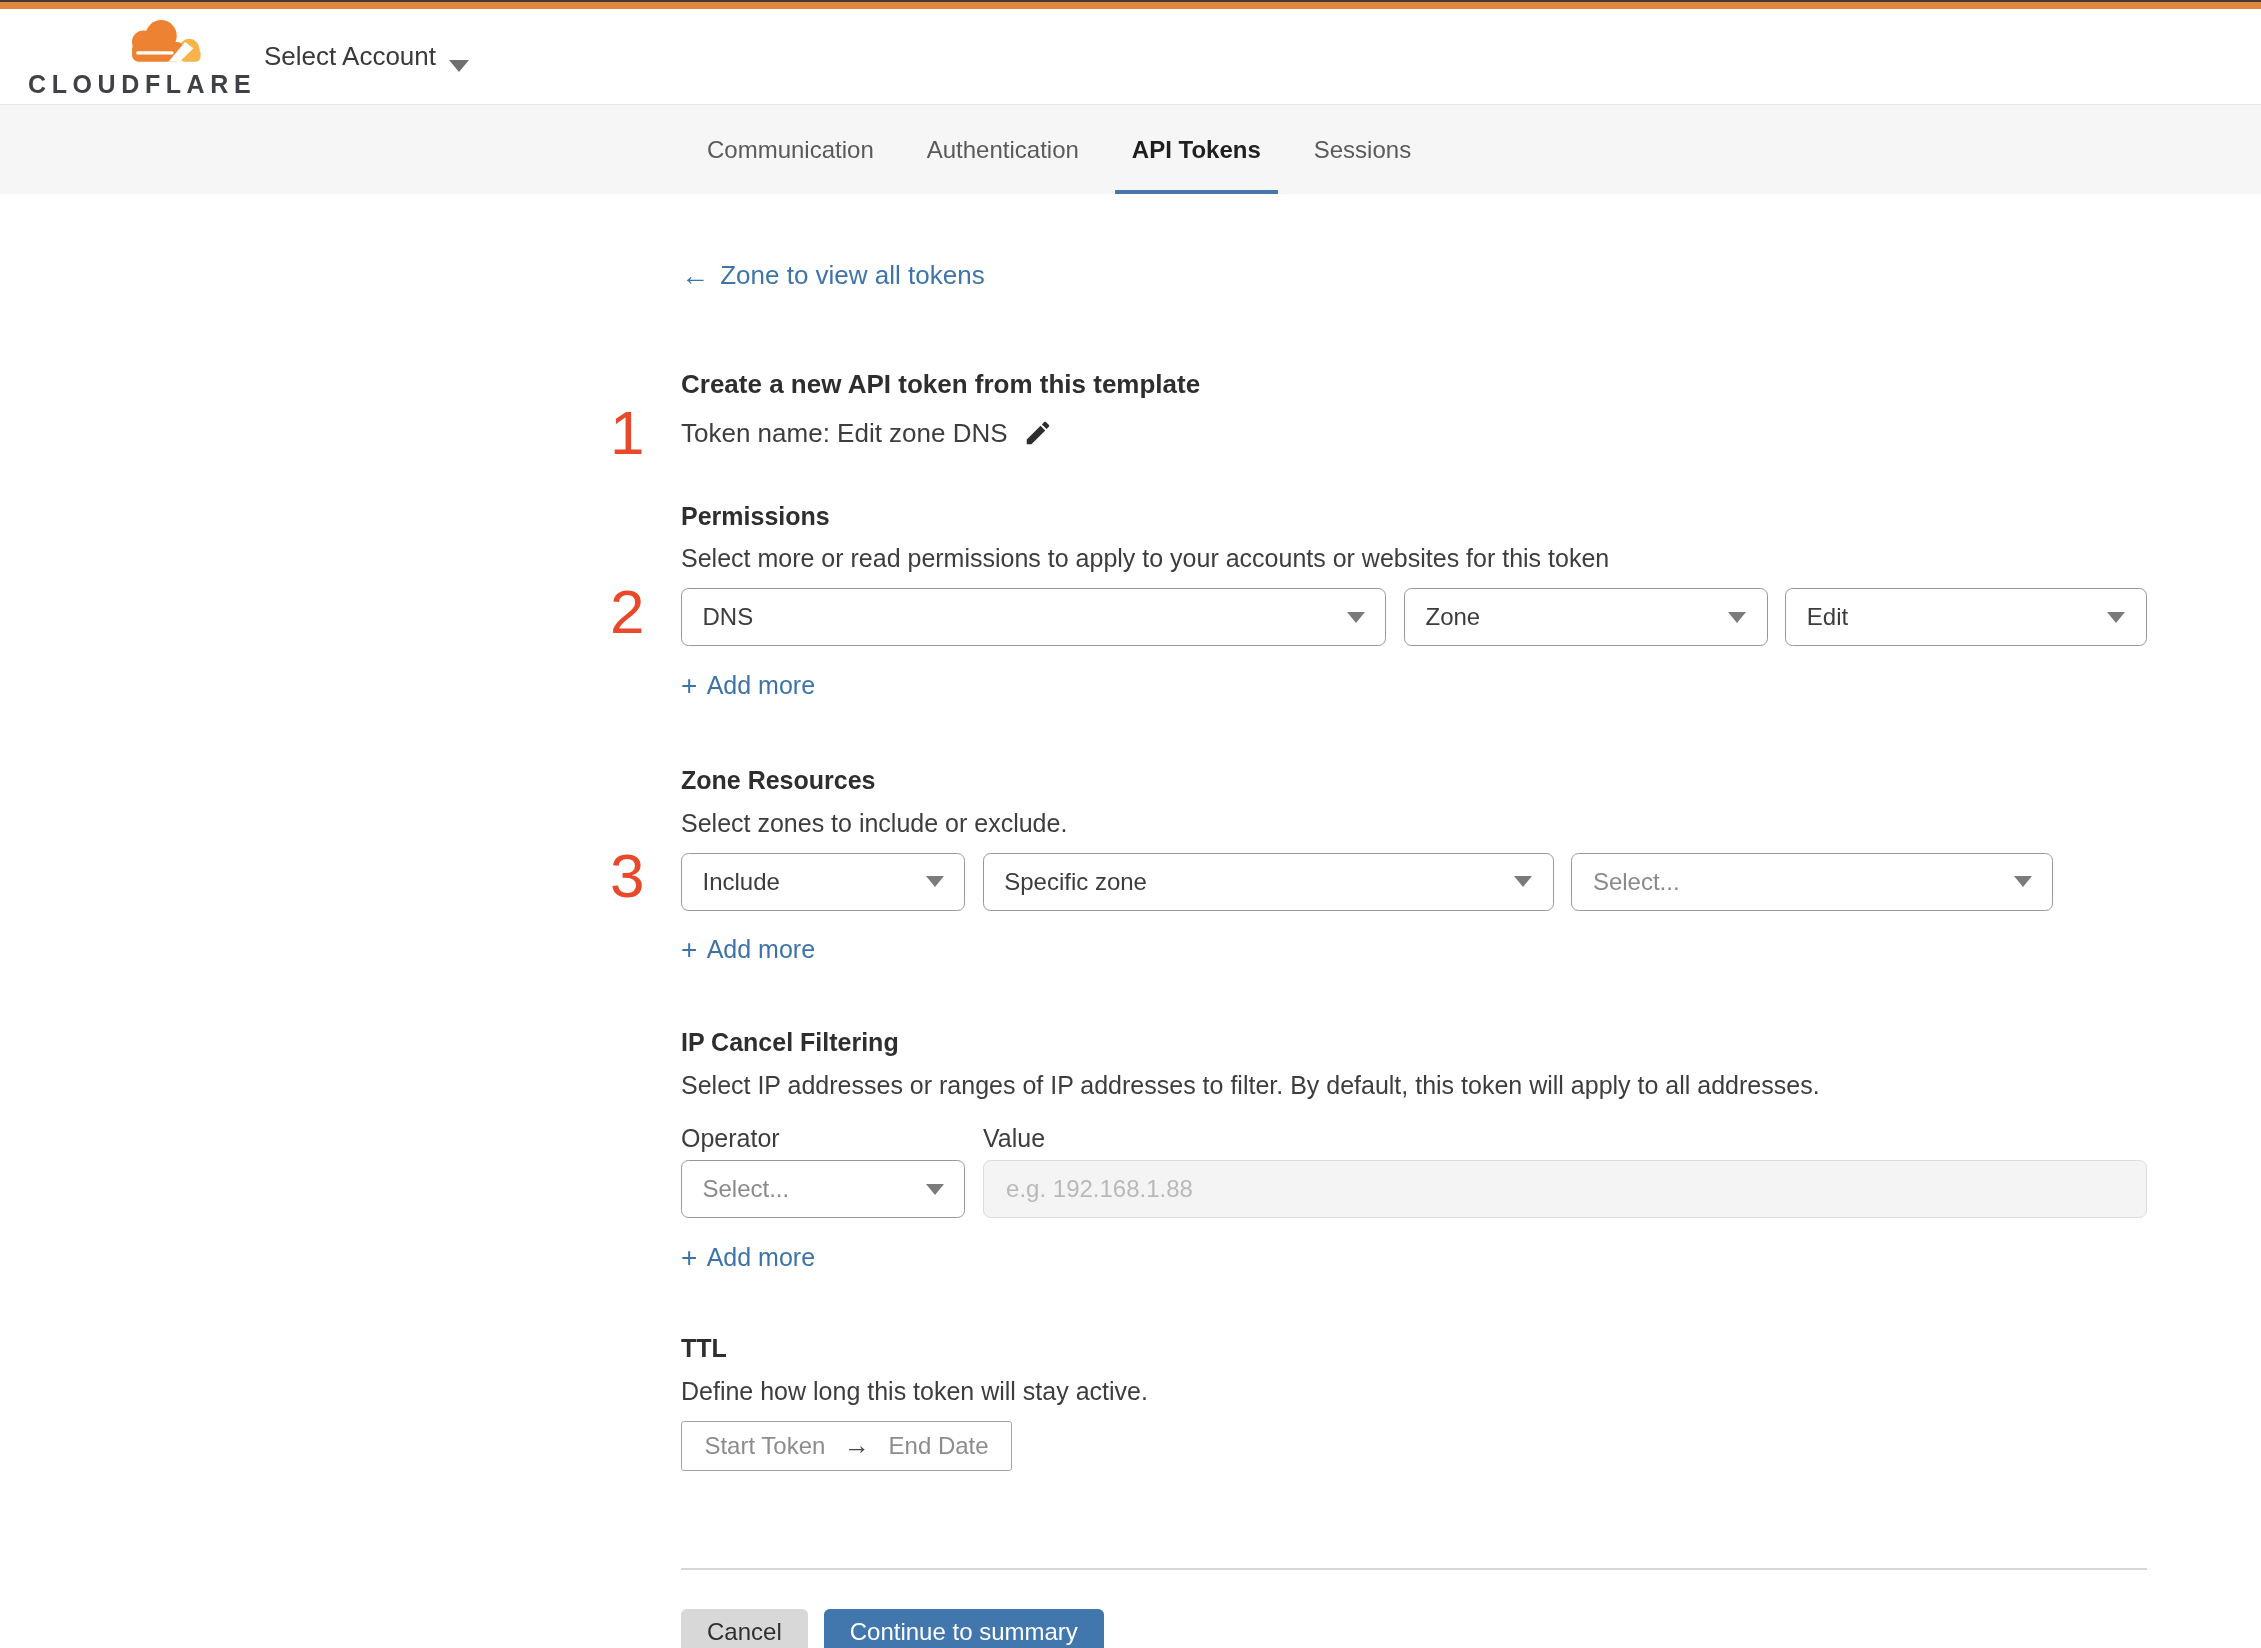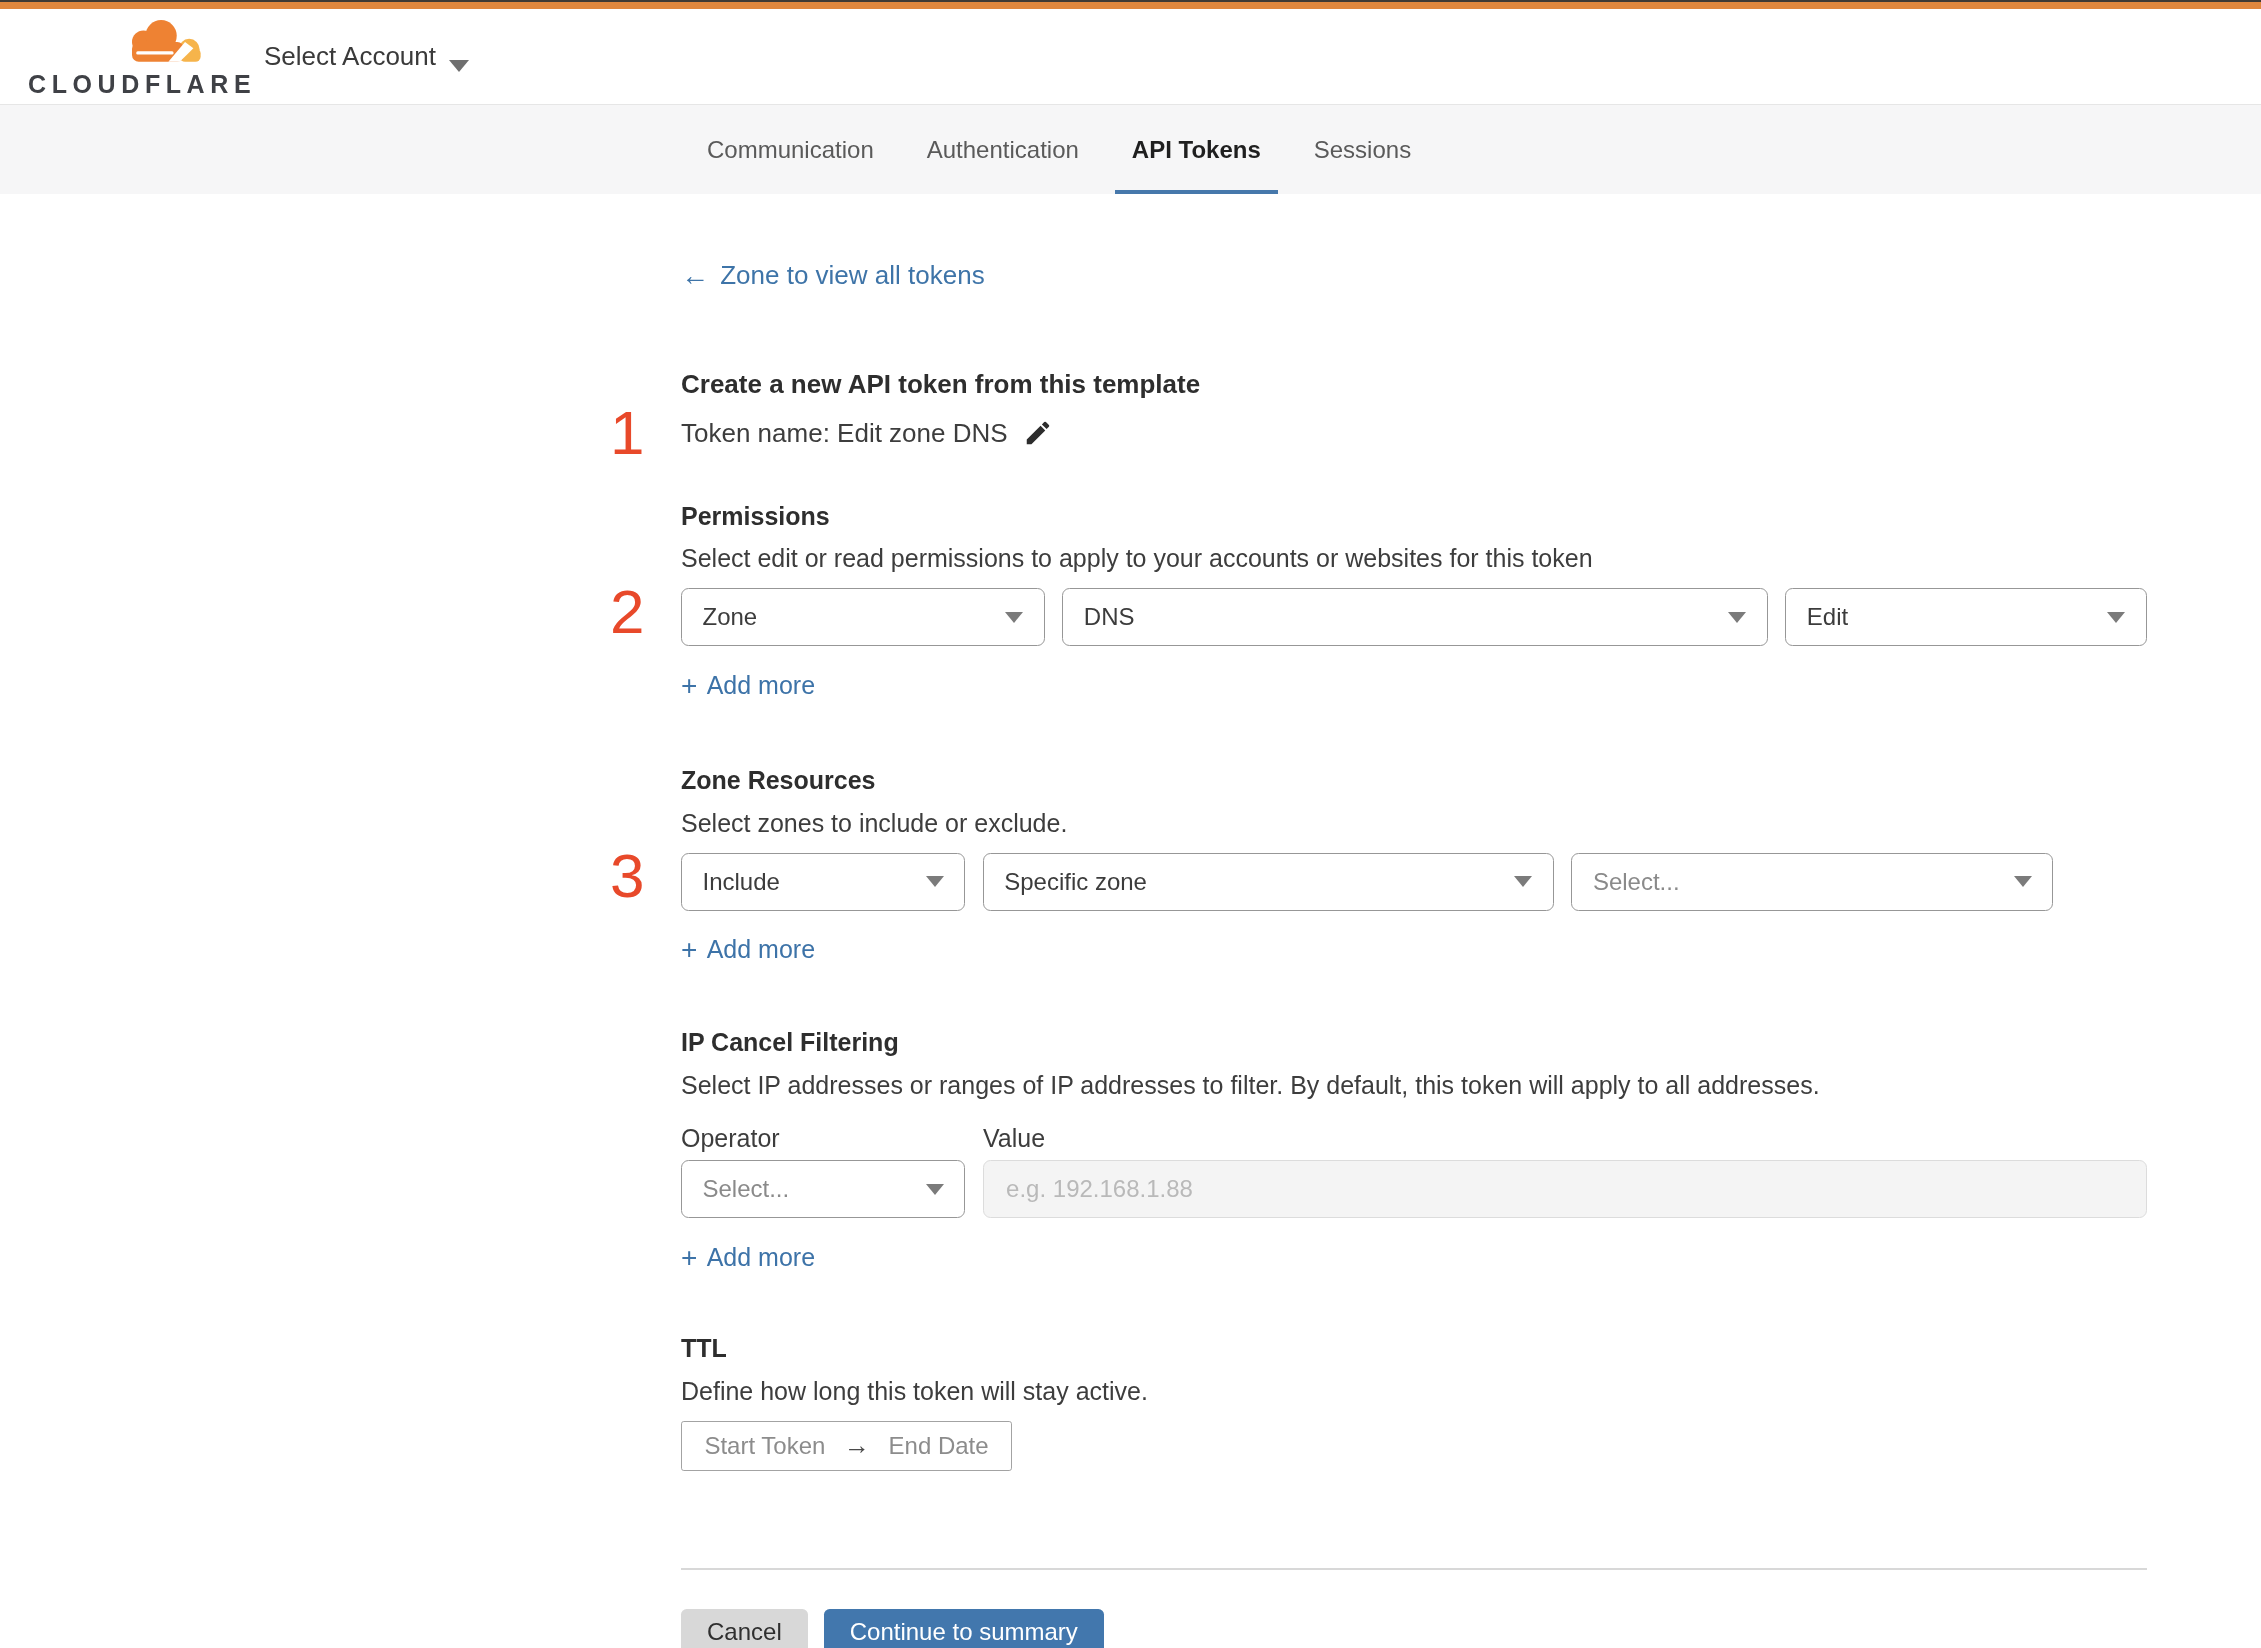--- a/index.html
+++ b/index.html
@@ -141,29 +141,29 @@
     <span>Token name: Edit zone DNS</span>
     <span class="pencil-btn">
       <svg width="30" height="30" viewBox="0 0 24 24">
         <path fill="#2d2d2d" d="M3 17.25V21h3.75L17.81 9.94l-3.75-3.75L3 17.25zM20.71 7.04c.39-.39.39-1.02 0-1.41l-2.34-2.34a.9959.9959 0 0 0-1.41 0l-1.83 1.83 3.75 3.75 1.83-1.83z"></path>
       </svg>
     </span>
   </div>
 
   <section class="sec-permissions">
     <h2 class="section-heading">Permissions</h2>
-    <p class="section-desc">Select edit or read permissions to apply to your accounts or websites for this token</p>
+    <p class="section-desc">Select more or read permissions to apply to your accounts or websites for this token</p>
     <div class="field-row row-with-marker">
       <span class="step-marker">2</span>
+      <div class="select w-757">
+        <span>DNS</span>
+        <span class="sel-caret"></span>
+      </div>
       <div class="select w-390">
         <span>Zone</span>
-        <span class="sel-caret"></span>
-      </div>
-      <div class="select w-757">
-        <span>DNS</span>
         <span class="sel-caret"></span>
       </div>
       <div class="select w-388">
         <span>Edit</span>
         <span class="sel-caret"></span>
       </div>
     </div>
     <a class="add-more">
       <span class="plus">+</span>
       <span>Add more</span>

